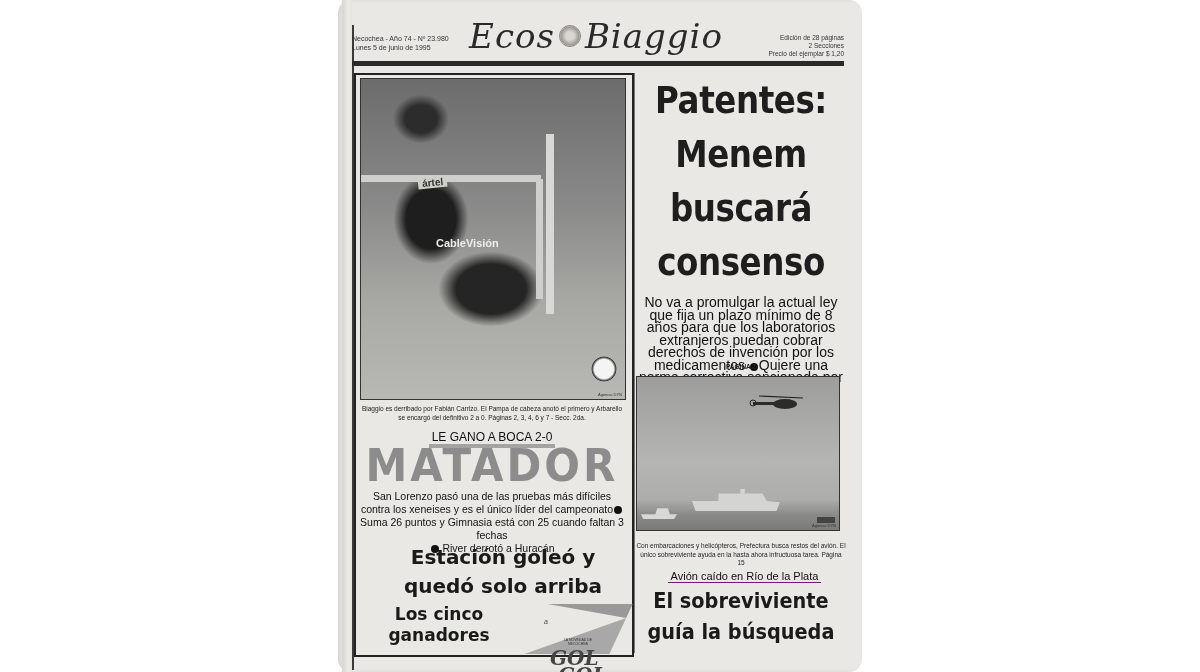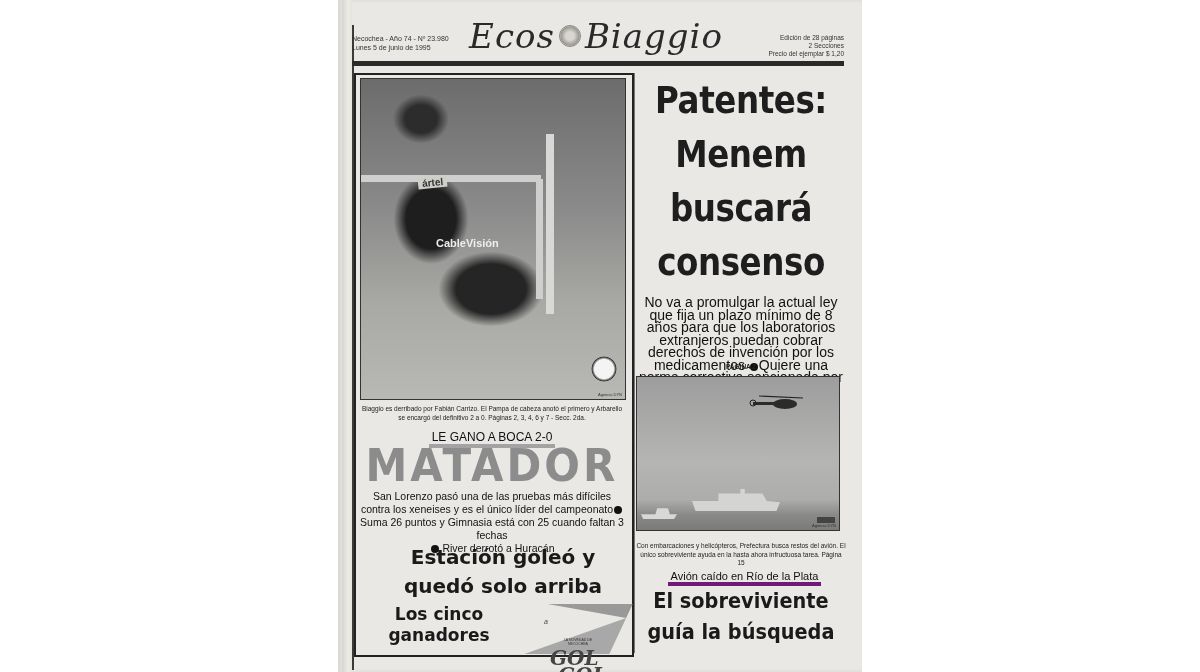--- a/index.html
+++ b/index.html
@@ -4,20 +4,21 @@
 <style>
   html, body { margin:0; padding:0; }
   body {
     width:1200px; height:672px; background:#ffffff; position:relative; overflow:hidden;
     font-family: "Liberation Sans", sans-serif;
   }
   .paper {
     position:absolute; left:338px; top:0; width:524px; height:672px;
     background:#e9e8e4;
     box-shadow: inset 3px 0 4px rgba(0,0,0,0.08);
+    border-radius: 13px;
   }
   .paper-edge {
     position:absolute; left:4px; top:0; width:10px; height:672px;
     background:linear-gradient(90deg,#d6d5cf,#ecebe6 60%,#e4e3de);
   }
   .binding-line {
     position:absolute; left:14px; top:25px; width:2px; height:645px; background:#3a3a3a;
   }
   
   .hdr-left {
@@ -120,21 +121,21 @@
   .photo2 .heli { position:absolute; left:110px; top:16px; width:58px; height:18px; }
   .photo2 .ship { position:absolute; left:55px; top:112px; width:88px; height:22px; background:#d4d4d2; clip-path:polygon(0 55%,30% 55%,30% 20%,55% 20%,55% 0,60% 0,60% 20%,80% 20%,85% 55%,100% 60%,96% 100%,4% 100%); }
   .photo2 .boat { position:absolute; left:4px; top:130px; width:36px; height:12px; background:#d8d8d6; clip-path:polygon(0 60%,40% 60%,45% 10%,75% 10%,80% 60%,100% 60%,92% 100%,6% 100%); }
   .photo2 .boat2 { position:absolute; left:180px; top:140px; width:18px; height:6px; background:#444; }
   .caption2 {
     position:absolute; left:298px; top:542px; width:210px; text-align:center; font-size:6.5px; line-height:8.5px; color:#222;
   }
   .kicker2 {
     position:absolute; left:298px; top:570px; width:210px; text-align:center; font-size:11px; color:#111;
   }
-  .kicker2 span { border-bottom:4px solid #701a75; padding:0 3px;margin-left:7px; }
+  .kicker2 span { border-bottom:1px solid #701a75; padding:0 3px;margin-left:7px; }
   .headline3 {
     position:absolute; left:298px; top:586px; width:210px; text-align:center;
     font-family:"DejaVu Sans", sans-serif; font-weight:bold; font-size:21px; line-height:31px; color:#1a1a1a;
     transform:scaleX(0.92); transform-origin:center top;
   }
 </style>
 </head>
 <body>
 
 <div class="paper">

